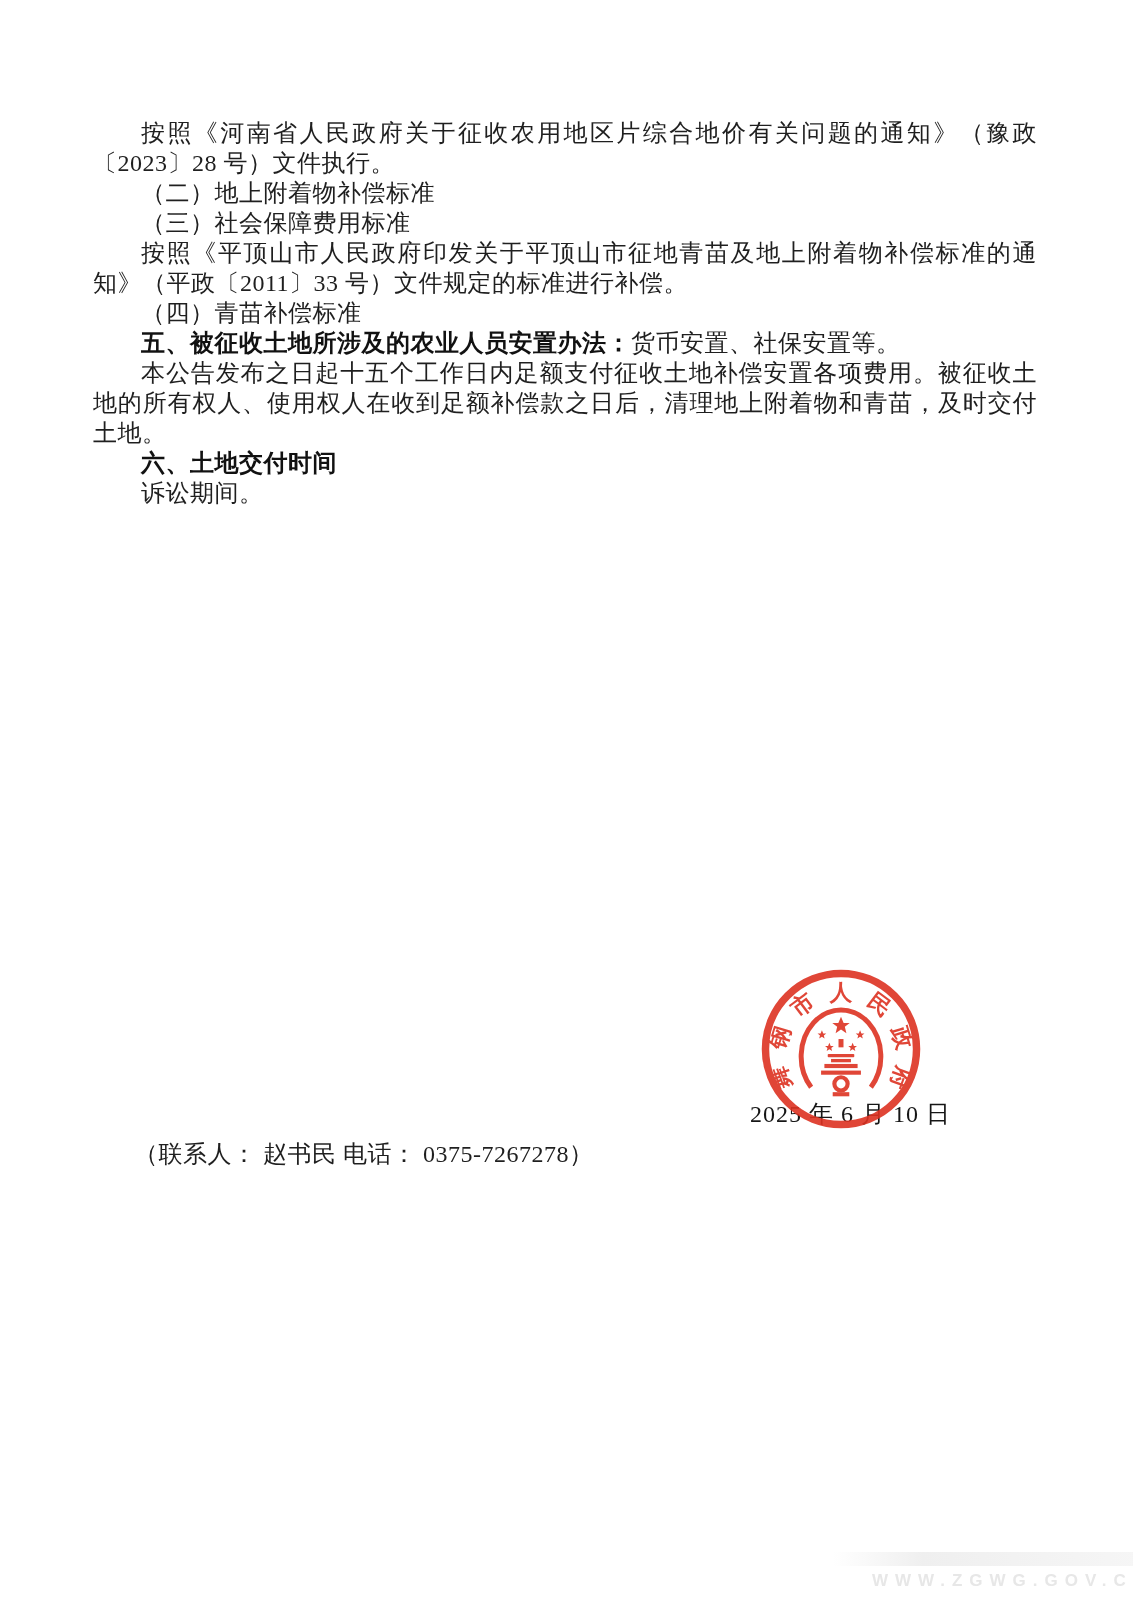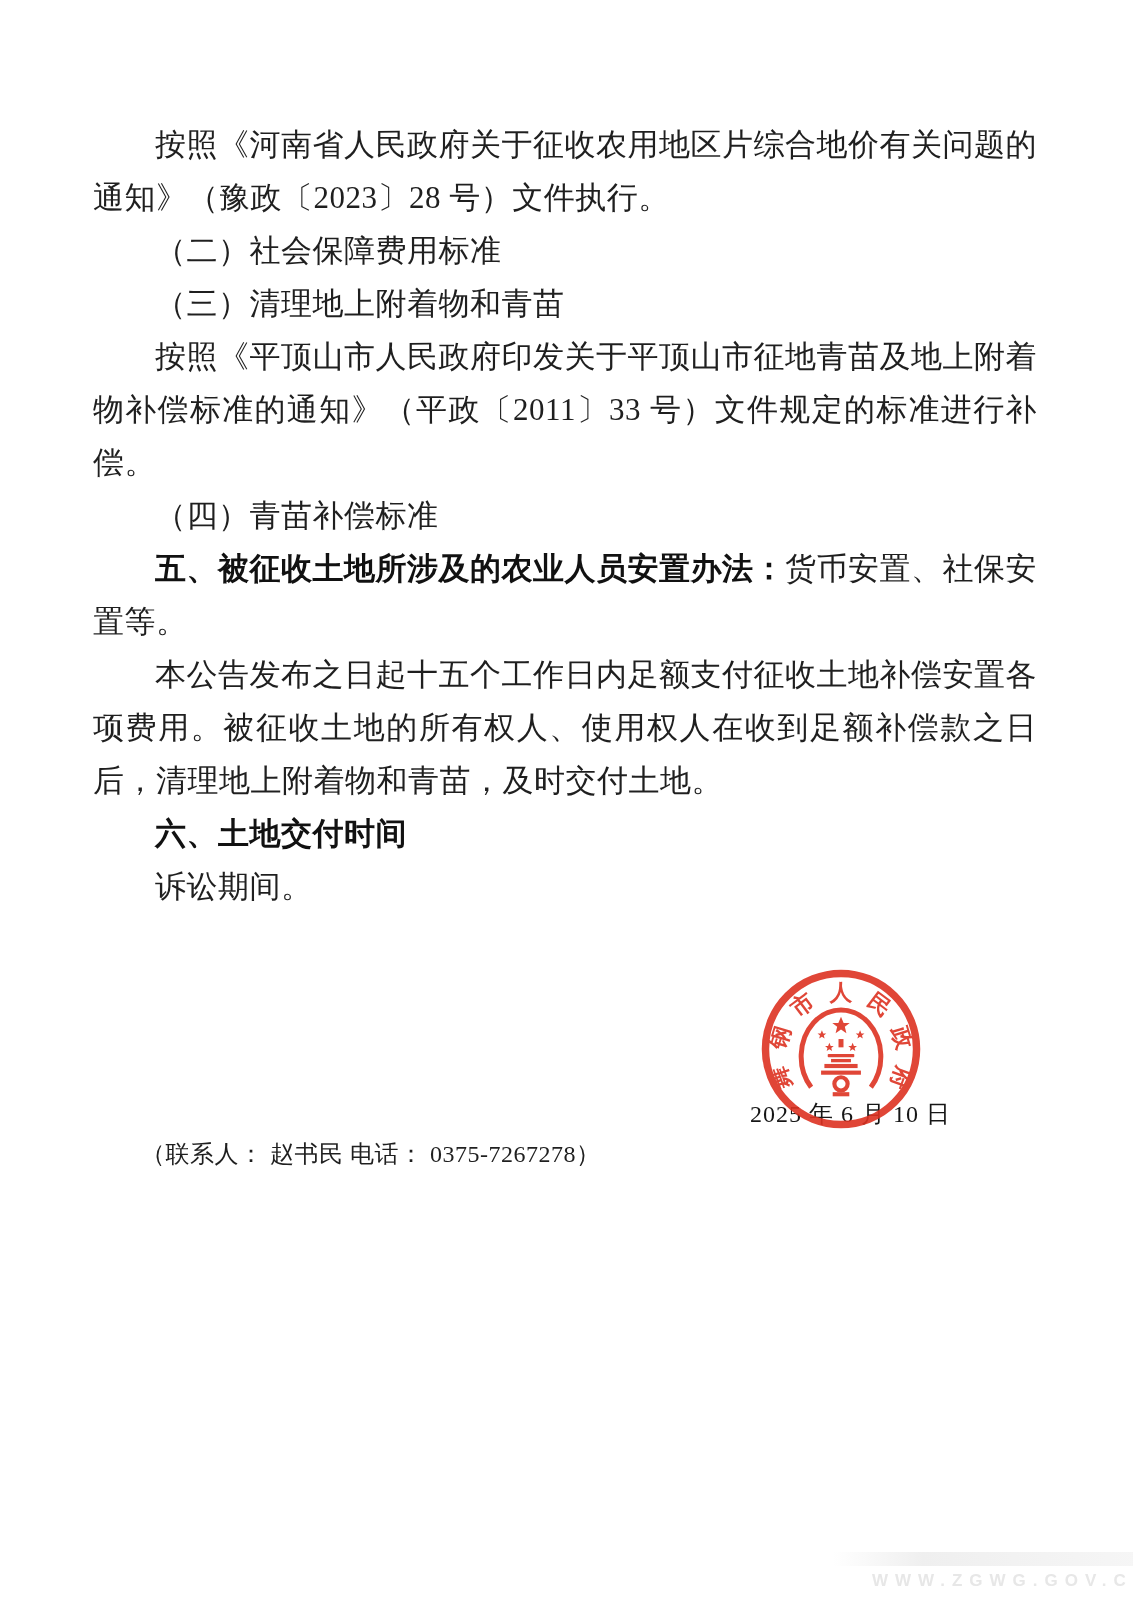--- a/index.html
+++ b/index.html
@@ -14,22 +14,22 @@
     background: #ffffff;
     overflow: hidden;
     font-family: "Liberation Serif", serif;
     color: #1f1f1f;
   }
   .doc-body {
     position: absolute;
     left: 93px;
     top: 118px;
     width: 944px;
-    font-size: 31px;
-    line-height: 53px;
+    font-size: 24px;
+    line-height: 30px;
     text-align: justify;
     letter-spacing: 0.5px;
   }
   .para {
     margin: 0;
     text-indent: 2em;
   }
   .hd {
     font-family: Liberation Sans, sans-serif;
     font-weight: 700;
@@ -49,21 +49,21 @@
     top: 1098px;
     width: 220px;
     font-size: 24px;
     letter-spacing: 1px;
     color: #161616;
     z-index: 2;
     white-space: nowrap;
   }
   .contact-line {
     position: absolute;
-    left: 141px;
+    left: 134px;
     top: 1138px;
     font-size: 24px;
     letter-spacing: 0.5px;
     color: #1f1f1f;
     white-space: nowrap;
   }
   .watermark {
     position: absolute;
     left: 872px;
     top: 1571px;
@@ -84,22 +84,22 @@
     pointer-events: none;
   }
 </style>
 </head>
 <body>
 
 <div class="page">
 
   <div class="doc-body">
     <p class="para"><span class="hd"></span><span>按照《河南省人民政府关于征收农用地区片综合地价有关问题的通知》（豫政〔2023〕28 号）文件执行。</span></p>
-    <p class="para"><span class="hd"></span><span>（二）社会保障费用标准</span></p>
-    <p class="para"><span class="hd"></span><span>（三）清理地上附着物和青苗</span></p>
+    <p class="para"><span class="hd"></span><span>（二）地上附着物补偿标准</span></p>
+    <p class="para"><span class="hd"></span><span>（三）社会保障费用标准</span></p>
     <p class="para"><span class="hd"></span><span>按照《平顶山市人民政府印发关于平顶山市征地青苗及地上附着物补偿标准的通知》（平政〔2011〕33 号）文件规定的标准进行补偿。</span></p>
     <p class="para"><span class="hd"></span><span>（四）青苗补偿标准</span></p>
     <p class="para"><span class="hd">五、被征收土地所涉及的农业人员安置办法：</span><span>货币安置、社保安置等。</span></p>
     <p class="para"><span class="hd"></span><span>本公告发布之日起十五个工作日内足额支付征收土地补偿安置各项费用。被征收土地的所有权人、使用权人在收到足额补偿款之日后，清理地上附着物和青苗，及时交付土地。</span></p>
     <p class="para"><span class="hd">六、土地交付时间</span><span></span></p>
     <p class="para"><span class="hd"></span><span>诉讼期间。</span></p>
   </div>
 
   <div class="issue-date">2025 年 6 月 10 日</div>
 

